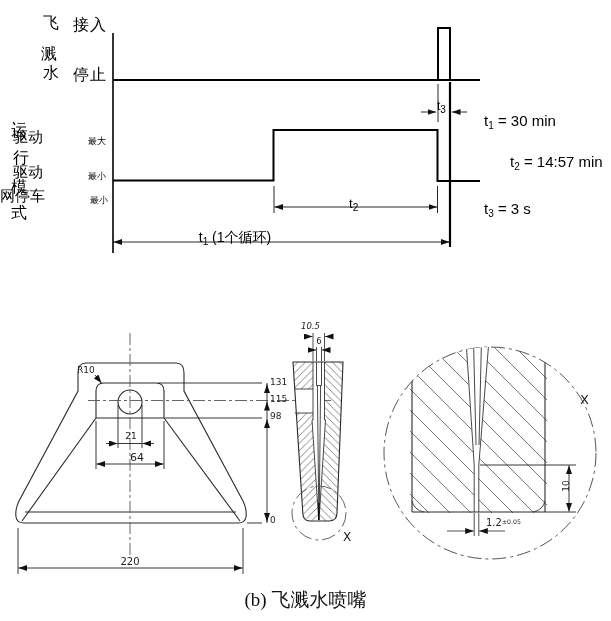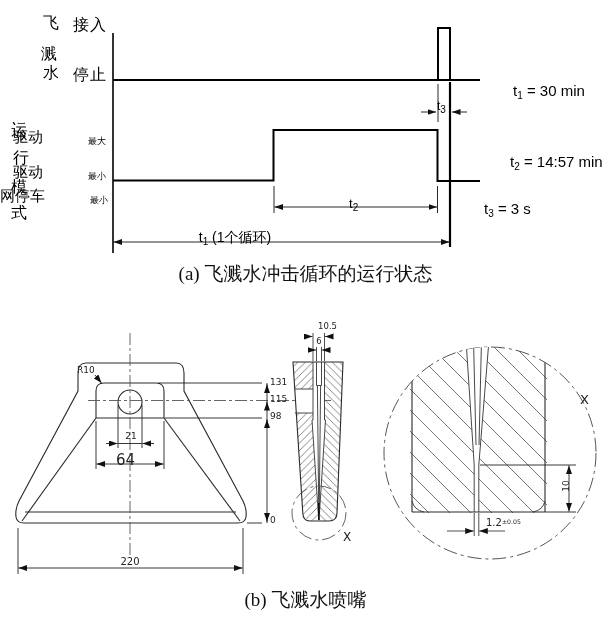--- a/index.html
+++ b/index.html
@@ -192,43 +192,42 @@
   <div class="abs lat" style="left:437px;top:99px;font-size:12px;">
     <span>t</span><span class="sb">3</span>
   </div>
   <div class="abs lat" style="left:349px;top:196px;font-size:13px;">
     <span>t</span><span class="sb">2</span>
   </div>
   <div class="abs lat" style="left:175px;width:120px;top:229px;font-size:14px;text-align:center;">
     <span>t</span><span class="sb">1</span><span> (1个循环)</span>
   </div>
 
-  <div class="abs lat" style="left:484px;top:82px;margin-left:29px;">
+  <div class="abs lat" style="left:484px;top:112px;">
     <span>t</span><span class="sb">1</span><span> = 30 min</span>
   </div>
   <div class="abs lat" style="left:510px;top:153px;">
     <span>t</span><span class="sb">2</span><span> = 14:57 min</span>
   </div>
   <div class="abs lat" style="left:484px;top:200px;">
     <span>t</span><span class="sb">3</span><span> = 3 s</span>
   </div>
 
-  <div class="abs caption" style="top:261px;">(a) 飞溅水冲击循环的运行状态</div>
 
   <div class="abs dimlab" style="left:77px;top:365px;">R10</div>
   <div class="abs dimlab" style="left:118px;width:26px;top:431px;text-align:center;">21</div>
-  <div class="abs dimlab" style="left:116px;width:28px;top:451px;text-align:left;font-size:15px;">64</div>
+  <div class="abs dimlab" style="left:116px;width:28px;top:451px;text-align:right;font-size:11px;">64</div>
   <div class="abs dimlab" style="left:108px;width:44px;top:556px;text-align:center;font-size:10px;">220</div>
 
   <div class="abs dimlab" style="left:270px;top:377px;text-align:right;">131</div>
   <div class="abs dimlab" style="left:270px;top:394px;">115</div>
   <div class="abs dimlab" style="left:270px;top:411px;">98</div>
   <div class="abs dimlab" style="left:270px;top:515px;">0</div>
 
-  <div class="abs dimlab" style="left:301px;width:36px;top:321px;text-align:right;font-size:8.5px;">10.5</div>
+  <div class="abs dimlab" style="left:301px;width:36px;top:321px;text-align:left;font-size:8.5px;font-style:italic;">10.5</div>
   <div class="abs dimlab" style="left:307px;width:24px;top:336px;text-align:center;font-size:8.5px;">6</div>
   <div class="abs dimlab" style="left:343px;top:530px;font-size:12px;">X</div>
 
   <div class="abs dimlab" style="left:580px;top:392px;font-size:13px;">X</div>
   <div class="abs dimlab" style="left:556px;top:481px;width:20px;text-align:center;transform:rotate(-90deg);">10</div>
   <div class="abs dimlab" style="left:486px;top:517px;font-size:10px;">
     <span>1.2</span><span class="sp">±0.05</span>
   </div>
 
   <div class="abs caption" style="top:587px;">(b) 飞溅水喷嘴</div>

